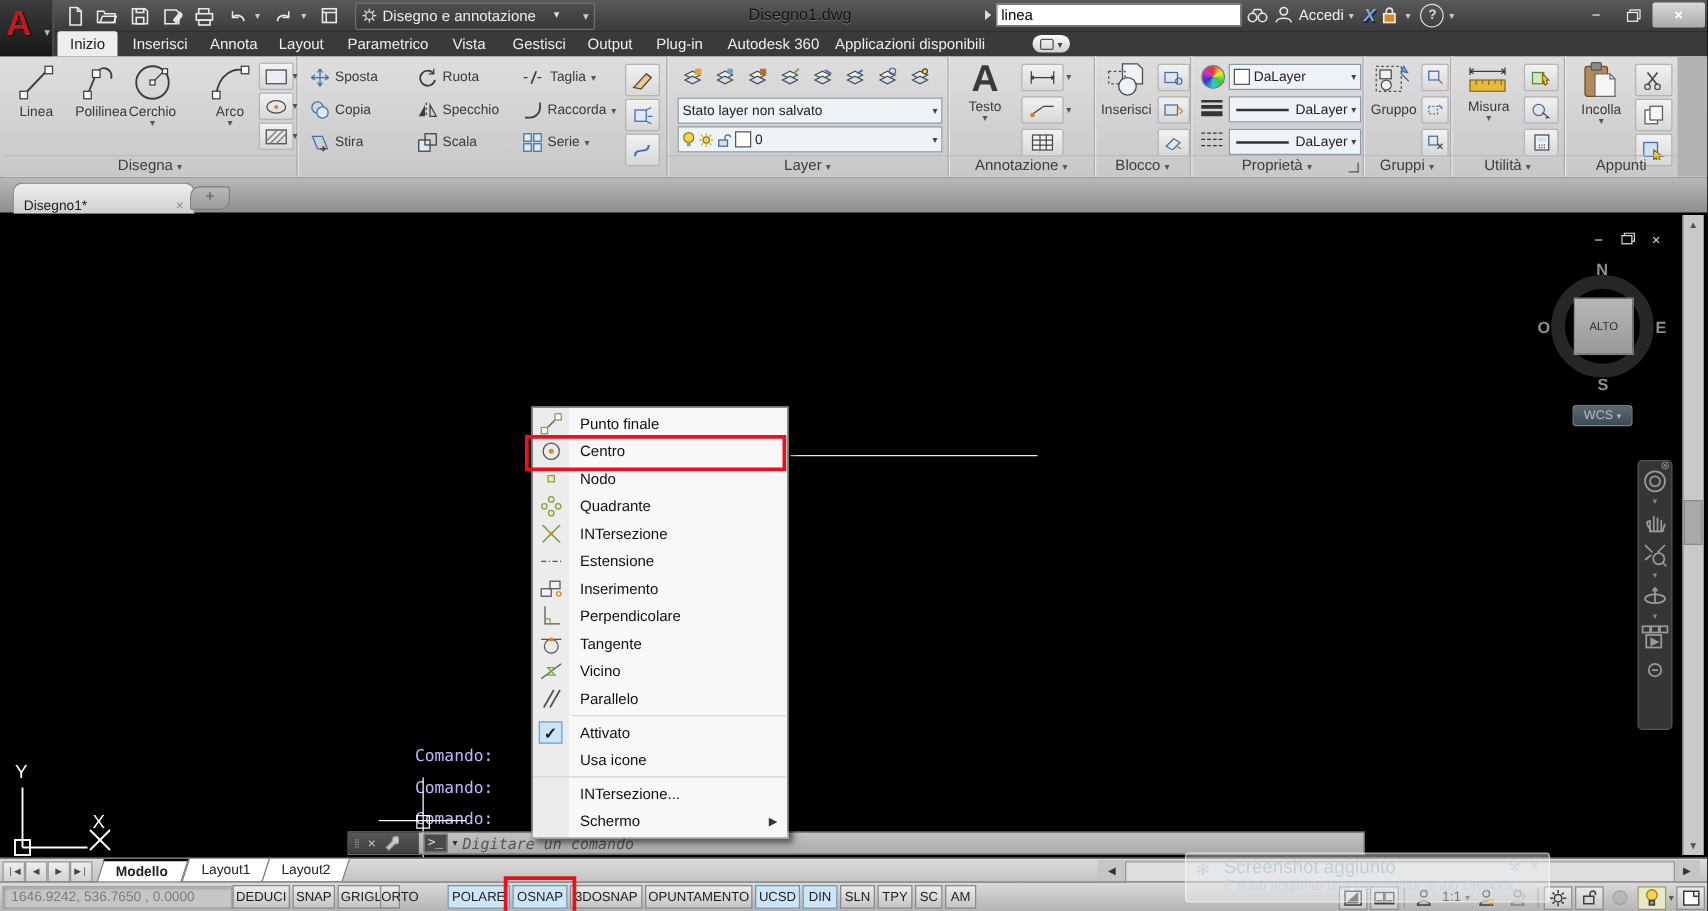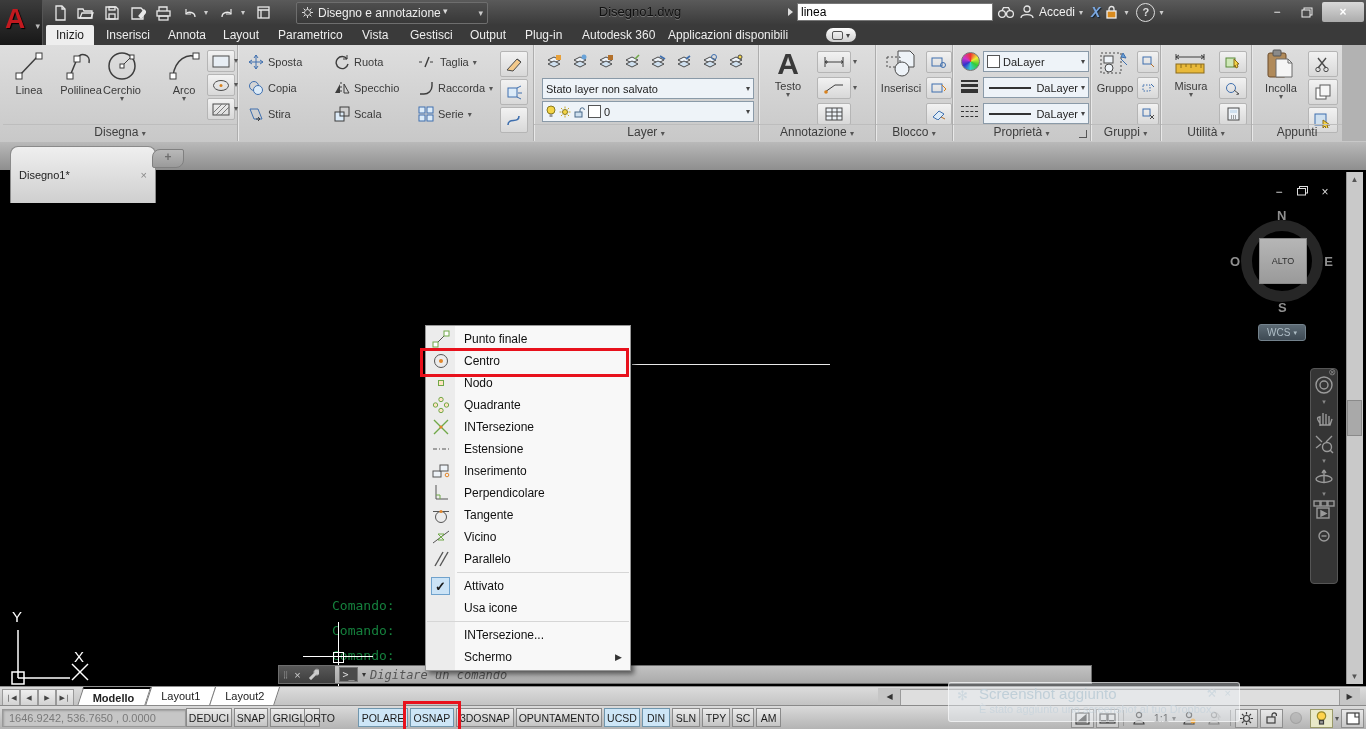--- a/index.html
+++ b/index.html
@@ -7,21 +7,21 @@
   .abs{position:absolute;}
   
   #titlebar{position:absolute;left:0;top:0;width:1366px;height:25px;background:linear-gradient(#5a5a5a,#3a3a3a);z-index:3;}
   #logo{position:absolute;left:0;top:0;width:42px;height:45px;background:linear-gradient(#3c3c3c,#171717);border-right:1px solid #555;z-index:5;}
   #logo .a{position:absolute;left:5px;top:3px;font-size:28px;font-weight:bold;color:#c2191f;text-shadow:1px 1px 1px #000;}
   #logo .dd{position:absolute;right:2px;bottom:14px;color:#bbb;font-size:9px;}
   .qat{position:absolute;left:48px;top:2px;height:21px;display:flex;align-items:center;gap:3px;}
   .qbtn{width:23px;height:20px;display:flex;align-items:center;justify-content:center;border-radius:2px;}
   .qbtn svg{stroke:#e8e8e8;fill:none;stroke-width:1.3;}
   .qdd{color:#ccc;font-size:8px;width:8px;}
-  .wscombo{display:flex;align-items:center;height:20px;width:182px;background:linear-gradient(#4e4e4e,#383838);border:1px solid #6e6e6e;border-radius:2px;color:#eee;font-size:12px;padding:0 4px;gap:4px;margin-left:18px;}
+  .wscombo{display:flex;align-items:center;height:20px;width:182px;background:linear-gradient(#4e4e4e,#383838);border:1px solid #6e6e6e;border-radius:2px;color:#eee;font-size:12px;padding:0 4px;gap:4px;margin-left:6px;}
   .wscombo .dd{margin-left:auto;color:#ccc;font-size:9px;}
   #qat-custom{position:absolute;left:443px;top:6px;color:#ddd;font-size:9px;}
   #doc-title{position:absolute;left:520px;top:4px;width:240px;text-align:center;color:#111;font-size:13px;text-shadow:0 1px 0 #777;}
   #searchwrap{position:absolute;left:788px;top:2px;height:20px;display:flex;align-items:center;gap:4px;}
   .tri-r{width:0;height:0;border-left:5px solid #ddd;border-top:4px solid transparent;border-bottom:4px solid transparent;}
   #search-input{width:188px;height:16px;border:1px solid #777;background:#fff;font-size:12px;padding:0 3px;font-family:"Liberation Sans",sans-serif;}
   .tico{display:flex;align-items:center;justify-content:center;height:20px;color:#e8e8e8;}
   .tico svg{stroke:#e6e6e6;fill:none;stroke-width:1.3;}
   #signin-label{color:#f0f0f0;font-size:12px;}
   .xchg{font-style:italic;font-weight:bold;color:#7aa7e0;font-size:14px;text-shadow:1px 1px 1px #123;}
@@ -50,26 +50,26 @@
   .scolbtn{position:absolute;width:26px;height:20px;border:1px solid #b5b5b5;background:linear-gradient(#f2f2f2,#d8d8d8);border-radius:2px;display:flex;align-items:center;justify-content:center;}
   .combo{position:absolute;height:19px;background:#eef3f8;border:1px solid #8a9aa8;display:flex;align-items:center;font-size:11px;color:#222;padding:0 3px;gap:3px;}
   .combo .dd{margin-left:auto;font-size:8px;color:#444;}
   .lyrbtn{position:absolute;top:4px;width:25px;height:24px;border:1px solid transparent;display:flex;align-items:center;justify-content:center;}
   .whitesq{width:11px;height:11px;border:1px solid #555;background:#fff;}
   .lineww{flex:1;border-top:2px solid #333;margin:0 2px;}
   .iconA::before{content:"A";font-size:30px;font-weight:bold;color:#3a3a3a;line-height:30px;}
   .cmd-glyph::before{content:">_";font-family:"DejaVu Sans Mono",monospace;font-size:10px;color:#ddd;}
   
   #filetabs{position:absolute;left:0;top:142px;width:1366px;height:28px;background:linear-gradient(#b9b9b9,#8e8e8e);z-index:3;}
-  #ftab{position:absolute;left:10px;top:4px;width:128px;height:24px;background:linear-gradient(#efefef,#cfcfcf);border:1px solid #8a8a8a;border-bottom:none;border-radius:8px 8px 0 0;display:flex;align-items:center;font-size:11px;color:#222;padding:16px 8px;}
+  #ftab{position:absolute;left:10px;top:4px;width:128px;height:24px;background:linear-gradient(#efefef,#cfcfcf);border:1px solid #8a8a8a;border-bottom:none;border-radius:8px 8px 0 0;display:flex;align-items:flex-end;font-size:11px;color:#222;padding:0 8px;}
   #ftab .x{margin-left:auto;color:#888;font-size:11px;}
   #fplus{position:absolute;left:152px;top:7px;width:30px;height:17px;background:linear-gradient(#b9b9b9,#9a9a9a);border:1px solid #808080;border-radius:8px 2px 8px 2px;color:#6e6e6e;text-align:center;line-height:15px;font-size:12px;font-weight:bold;}
   
   #canvas{position:absolute;left:0;top:170px;width:1366px;height:516px;background:#000;overflow:hidden;}
-  .hist{position:absolute;left:332px;color:#15803d;font-family:"DejaVu Sans Mono",monospace;font-size:13px;}
+  .hist{position:absolute;left:332px;color:#c4b5fd;font-family:"DejaVu Sans Mono",monospace;font-size:13px;}
   .xhair{position:absolute;background:#fff;}
   #pickbox{position:absolute;left:333px;top:482px;width:9px;height:9px;border:1px solid #fff;background:transparent;}
   #rubber{position:absolute;left:632px;top:194px;width:198px;height:1px;background:#e8e8e8;}
   #dwgctrl{position:absolute;left:1272px;top:15px;display:flex;gap:9px;color:#ddd;font-size:12px;}
   #dwgctrl span{width:14px;text-align:center;}
   
   #vcube{position:absolute;left:1234px;top:43px;width:96px;height:96px;}
   #vring{position:absolute;left:7px;top:7px;width:82px;height:82px;border-radius:50%;border:11px solid #262626;box-sizing:border-box;}
   #vface{position:absolute;left:25px;top:25px;width:46px;height:44px;background:linear-gradient(#b6b6b6,#9a9a9a);border:1px solid #888;display:flex;align-items:center;justify-content:center;font-size:9px;color:#2e2e2e;}
   .cdir{position:absolute;color:#8f8f8f;font-weight:bold;font-size:13px;}

